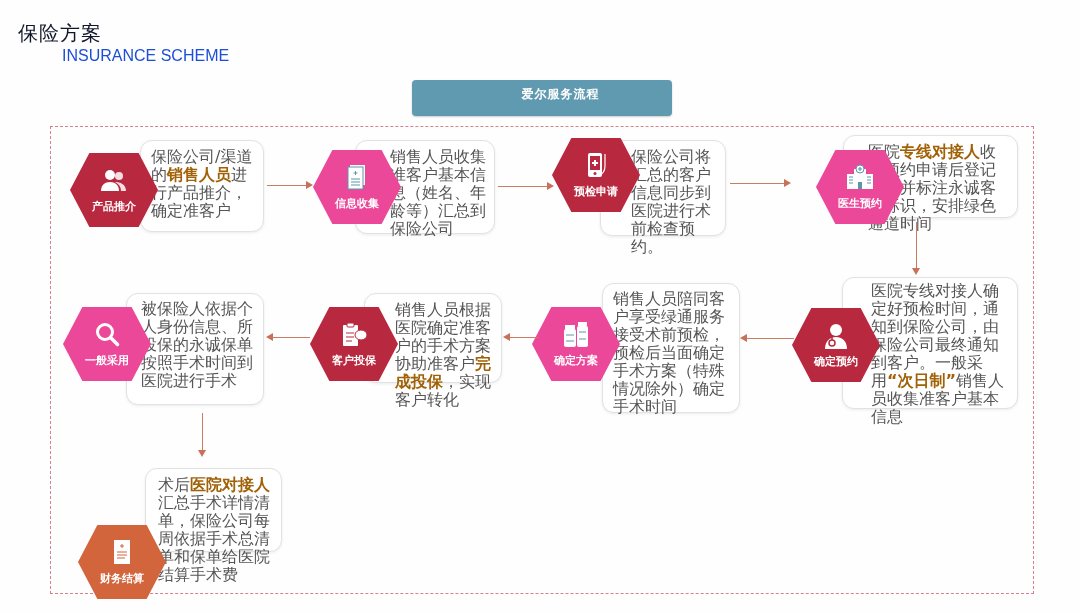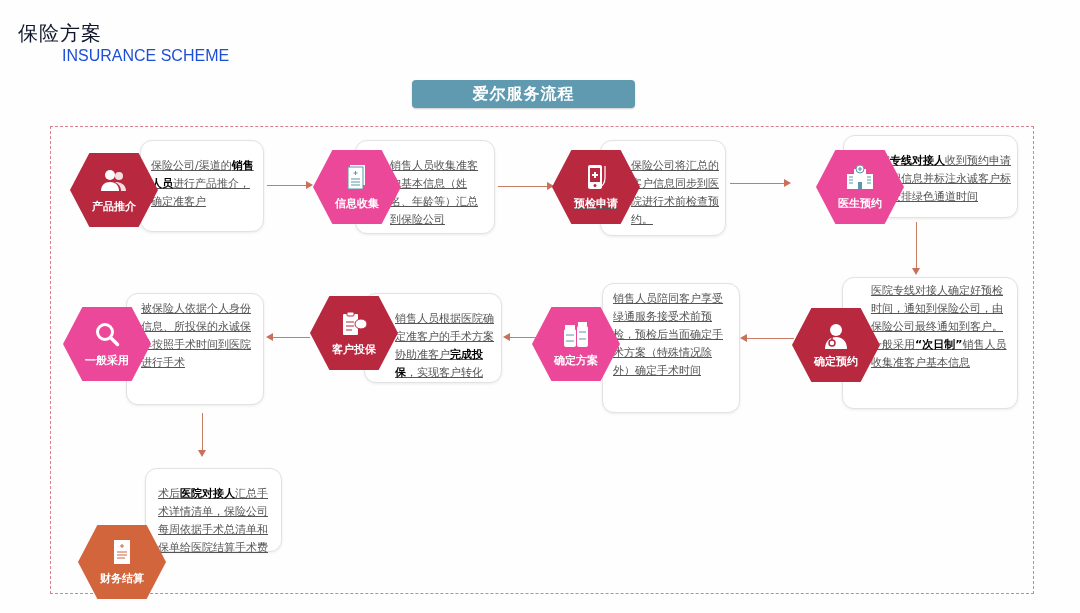--- a/index.html
+++ b/index.html
@@ -1,26 +1,26 @@
 <!DOCTYPE html>
 <html><head>
 <meta charset="utf-8">
 <style>
   html, body { margin:0; padding:0; }
   body { width:1080px; height:613px; background:#fefefe; position:relative; overflow:hidden;
          font-family:"DejaVu Sans","Liberation Sans",sans-serif; color:#555; }
   .page-title { position:absolute; left:18px; top:20px; font-size:20px; color:#0f172a; letter-spacing:1px; }
   .page-subtitle { position:absolute; left:20px; top:47px; font-size:16px; color:#1d4ed8; font-family:"Liberation Sans",sans-serif;margin-left:42px; }
-  .banner { position:absolute; left:412px; top:80px; width:223px; height:28px; background:#5f9ab0;
-            border-radius:4px; color:#fff; font-weight:bold; font-size:16px; text-align:center; line-height:28px;
-            letter-spacing:1px; box-shadow:0 1px 2px rgba(0,0,0,.2); }
+  .banner { position:absolute; left:412px; top:80px; width:223px; height:36px; background:#5f9ab0;
+            border-radius:4px; color:#fff; font-weight:bold; font-size:12px; text-align:center; line-height:28px;
+            letter-spacing:1px; box-shadow:0 1px 2px rgba(0,0,0,.2);padding-left:37px; }
   .frame { position:absolute; left:50px; top:126px; width:984px; height:468px; border:1px dashed #d9808c; box-sizing:border-box; }
   .box { position:absolute; background:#fff; border:1px solid #e2e2e2; border-radius:12px;
-         box-shadow:0 1px 3px rgba(0,0,0,.08); font-size:11px; line-height:18px; color:#555; padding:16px 6px; box-sizing:border-box;text-decoration:underline; }
-  .box b { color:#000000; }
+         box-shadow:0 1px 3px rgba(0,0,0,.08); font-size:16px; line-height:18px; color:#555; padding:7px 6px; box-sizing:border-box; }
+  .box b { color:#a16207; }
   .hex { position:absolute; width:88px; height:74px; clip-path:polygon(22% 0,78% 0,100% 50%,78% 100%,22% 100%,0 50%);
          display:flex; flex-direction:column; align-items:center; justify-content:center; }
   .hex.red { background:#b8283e; }
   .hex.blue { background:#ec4899; }
   .hex.orange { background:#d2653c; }
   .hex .lbl { color:#fff; font-size:11px; font-weight:bold; margin-top:4px; }
   .hex svg { width:30px; height:28px; }
   .arrow-h { position:absolute; height:1px; background:#c87c62; }
   .arrow-v { position:absolute; width:1px; background:#c87c62; }
   .head-r { position:absolute; width:0; height:0; border-top:4px solid transparent; border-bottom:4px solid transparent; border-left:7px solid #c8705a; }
@@ -63,21 +63,21 @@
     </svg>
   <span class="lbl">信息收集</span>
 </div>
 
 <div class="arrow-h" style="left:498px;top:186px;width:52px;"></div>
 <div class="head-r" style="left:547px;top:182px;"></div>
 
 <div class="box" style="left:600px;top:140px;width:126px;height:96px;padding-left:30px;">
   <span>保险公司将汇总的客户信息同步到医院进行术前检查预约。</span>
 </div>
-<div class="hex red" style="left:552px;top:150px;text-decoration:underline;">
+<div class="hex red" style="left:552px;top:138px;">
   <svg viewBox="0 0 30 28">
       <rect x="7" y="1" width="14" height="24" rx="2" fill="#fff"></rect>
       <rect x="9" y="4" width="10" height="14" fill="#b8283e"></rect>
       <path d="M14 8v6M11 11h6" stroke="#fff" stroke-width="2"></path>
       <circle cx="14" cy="21.5" r="1.5" fill="#b8283e"></circle>
       <path d="M24 2v12c0 6-3 8-6 10" stroke="#fff" stroke-width="1.2" fill="none"></path>
     </svg>
   <span class="lbl">预检申请</span>
 </div>
 
@@ -132,21 +132,21 @@
     </svg>
   <span class="lbl">确定方案</span>
 </div>
 
 <div class="arrow-h" style="left:508px;top:337px;width:30px;"></div>
 <div class="head-l" style="left:503px;top:333px;"></div>
 
 <div class="box" style="left:364px;top:293px;width:138px;height:90px;padding-left:30px;">
   <span>销售人员根据医院确定准客户的手术方案协助准客户</span><b>完成投保</b><span>，实现客户转化</span>
 </div>
-<div class="hex red" style="left:310px;top:296px;">
+<div class="hex red" style="left:310px;top:307px;">
   <svg viewBox="0 0 30 28">
       <rect x="4" y="4" width="15" height="21" rx="1" fill="#fff"></rect>
       <rect x="8" y="2" width="7" height="4" rx="1" fill="#fff" stroke="#b8283e"></rect>
       <path d="M7 12h8M7 16h8M7 20h6" stroke="#b8283e"></path>
       <ellipse cx="22" cy="14" rx="6" ry="5" fill="#fff" stroke="#b8283e"></ellipse>
     </svg>
   <span class="lbl">客户投保</span>
 </div>
 
 <div class="arrow-h" style="left:270px;top:337px;width:40px;"></div>

